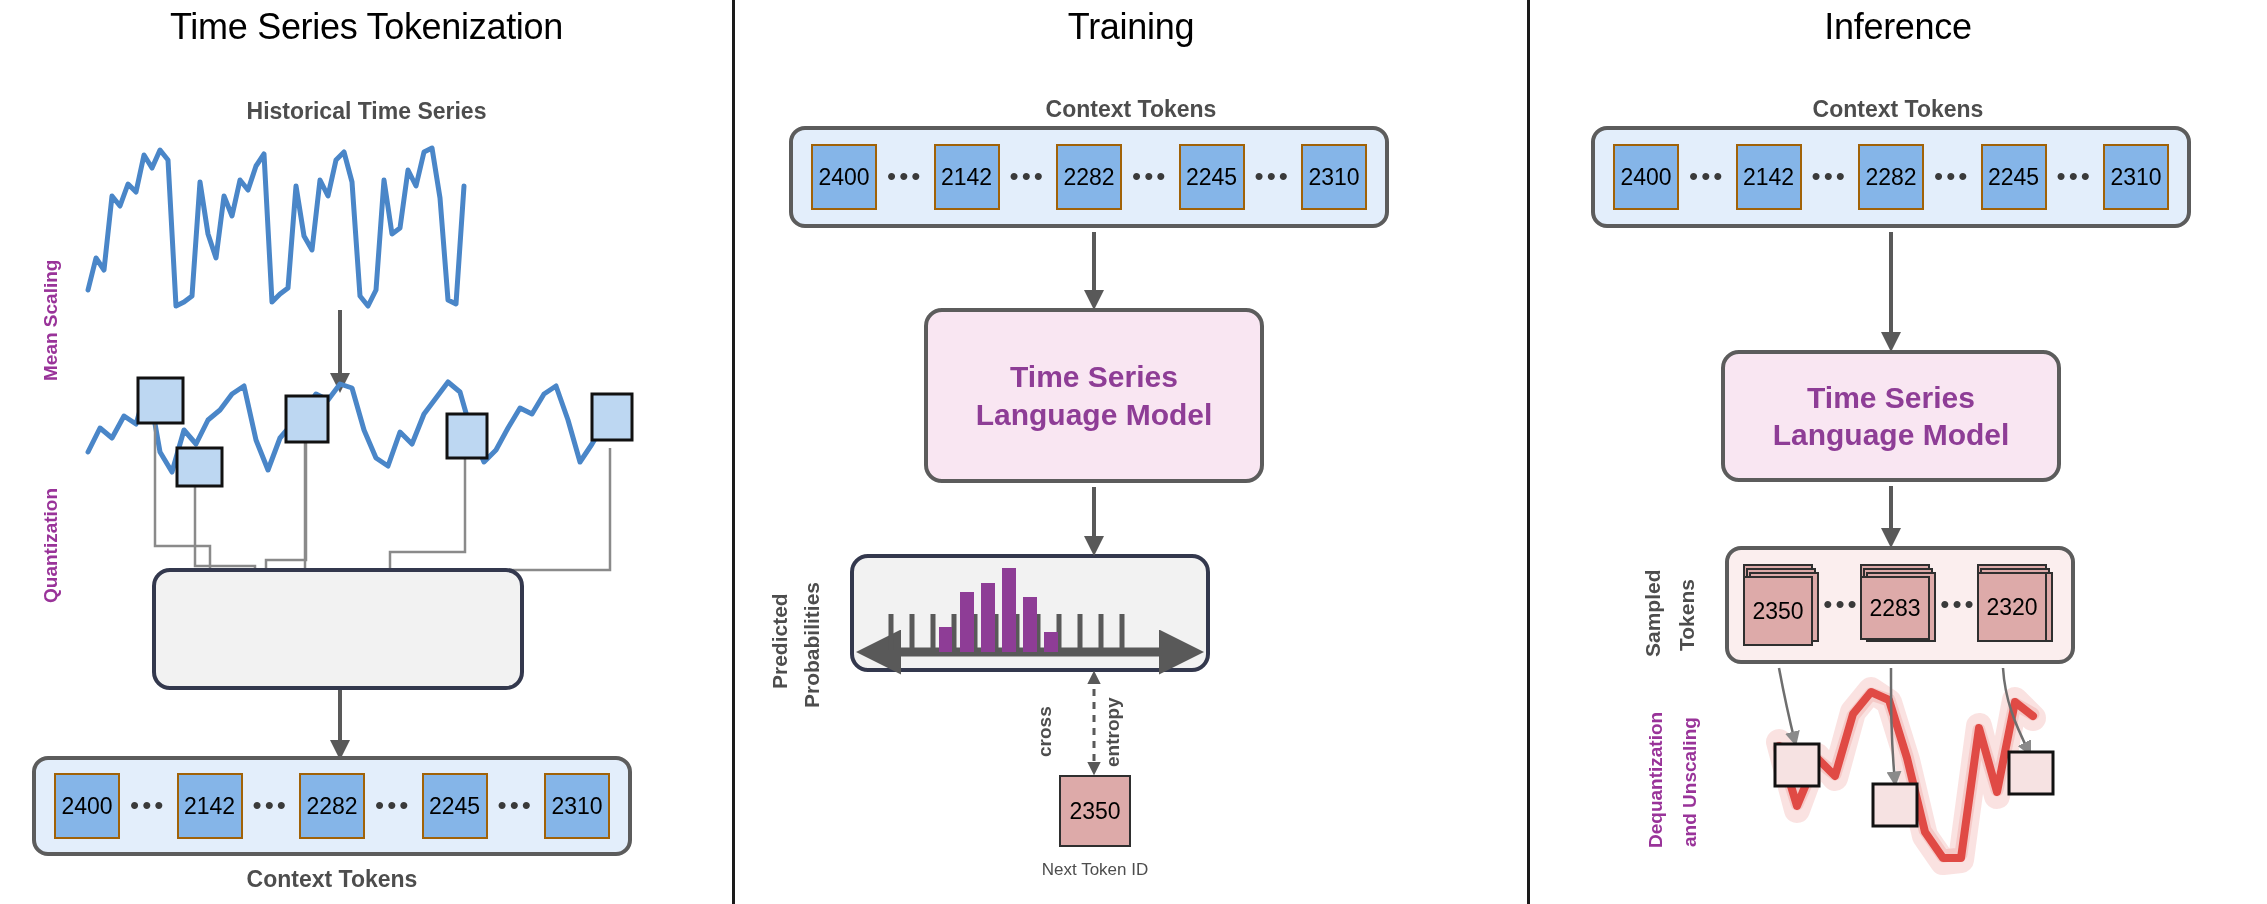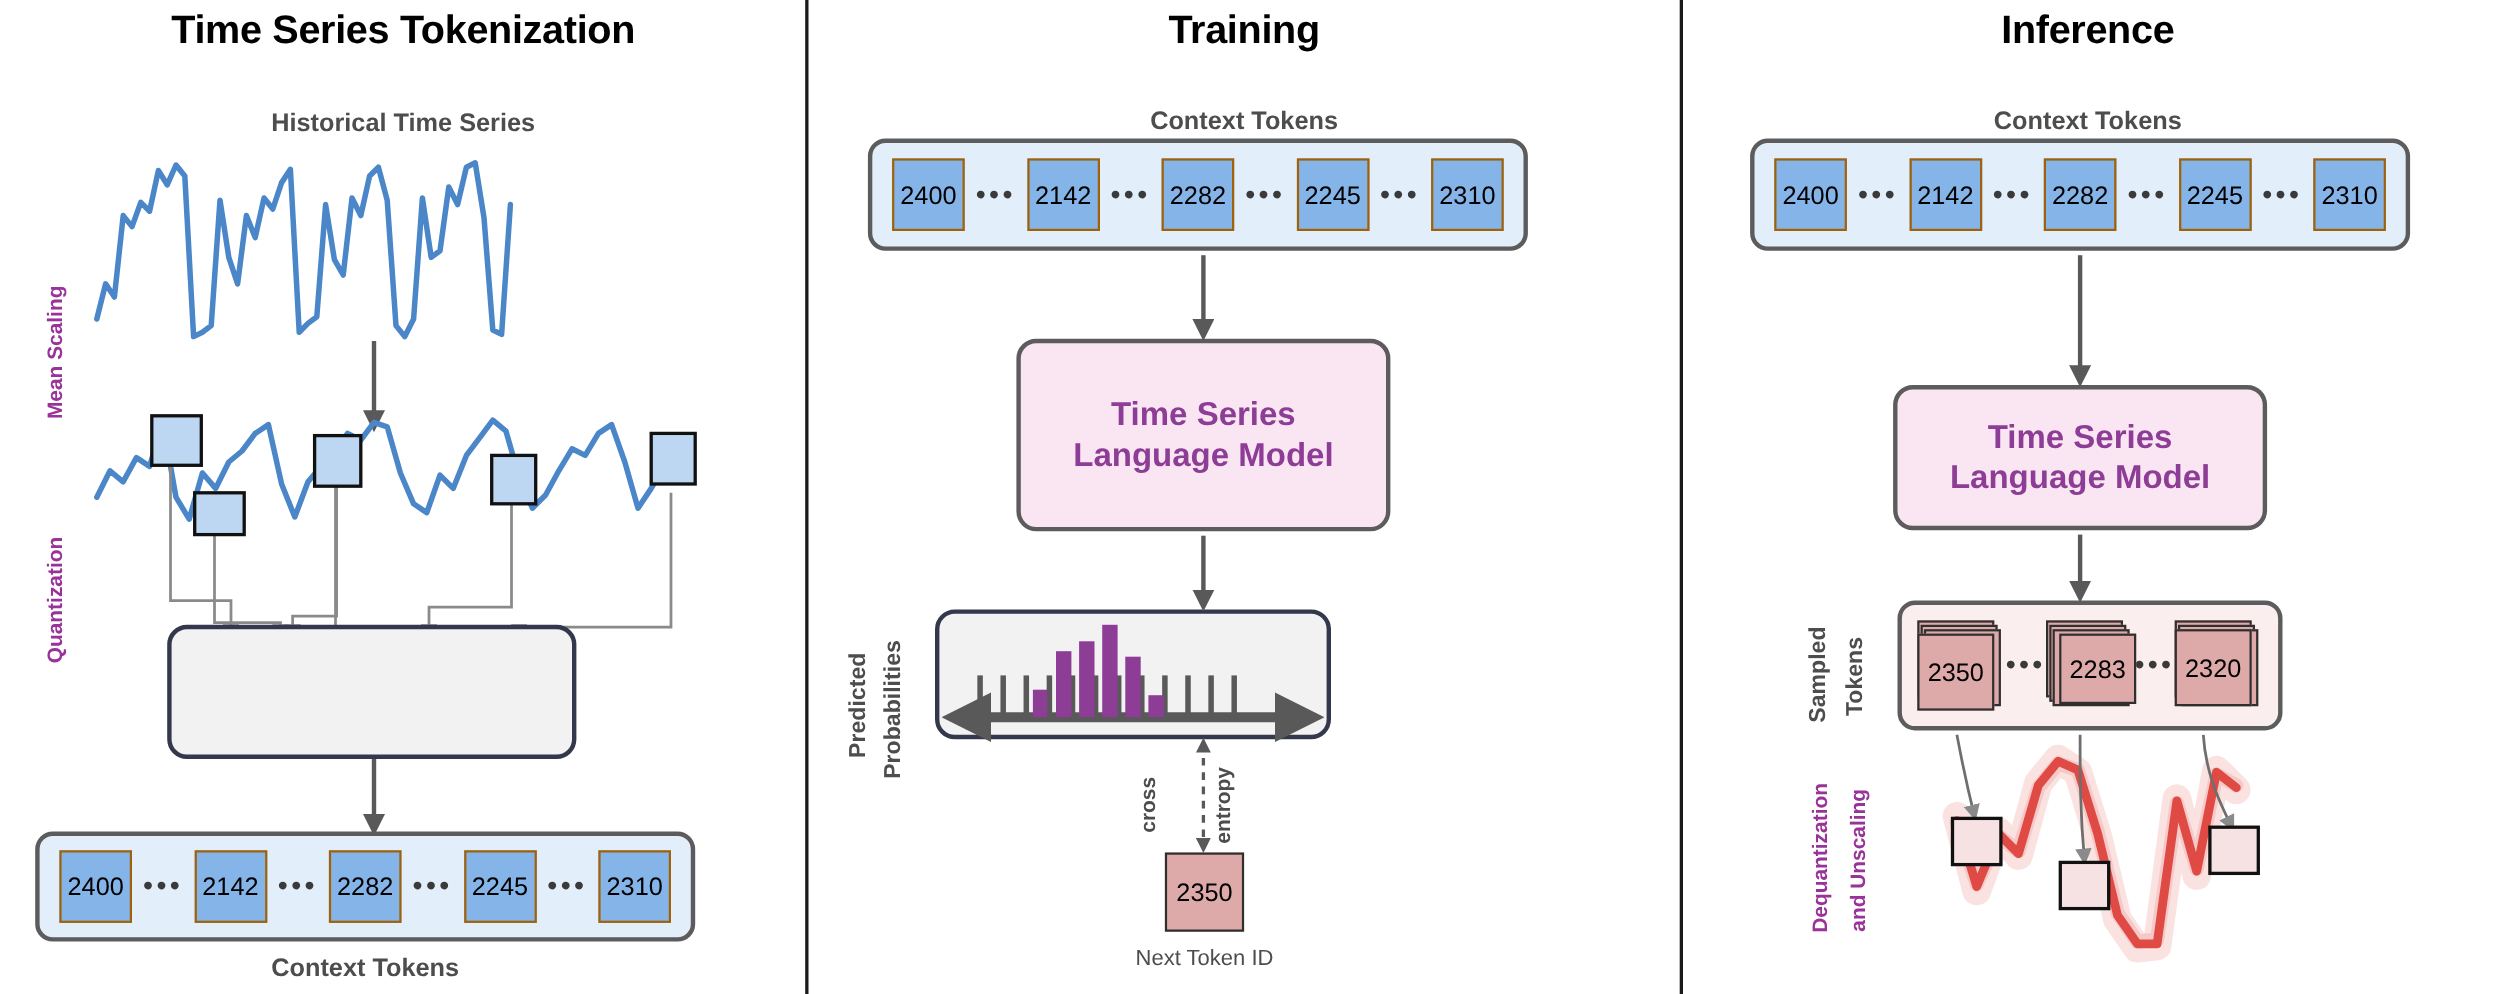--- a/index.html
+++ b/index.html
@@ -10,32 +10,32 @@
   .panel{position:absolute;top:0;height:904px;}
   #panel-tokenization{left:0;width:733px;}
   #panel-training{left:734px;width:794px;}
   #panel-inference{left:1529px;width:738px;}
   .divider{position:absolute;top:0;width:3px;height:904px;background:#1a1a1a;}
   #divider-1{left:732px;}
   #divider-2{left:1527px;}
 
   .panel-title{
     position:absolute;left:0;right:0;top:6px;text-align:center;
-    font-size:36px;font-weight:bold;color:#000000;letter-spacing:-0.3px;
+    font-size:36px;font-weight:normal;color:#000000;letter-spacing:-0.3px;
   }
   .section-label{
     position:absolute;text-align:center;font-size:23px;font-weight:bold;color:#4d4d4d;
   }
   .vlabel{
     position:absolute;font-size:19px;font-weight:bold;color:#993399;
     writing-mode:vertical-rl;transform:rotate(180deg);
     text-align:center;line-height:1.15;white-space:pre-line;
   }
   .vlabel.gray{color:#4d4d4d;font-size:21px;}
-  .small-caption{position:absolute;font-size:20px;color:#4d4d4d;text-align:center;}
+  .small-caption{position:absolute;font-size:17px;color:#4d4d4d;text-align:center;}
 
   
   .token-band{
     position:absolute;border:4px solid #5c5c5c;border-radius:16px;
     background:#e3eefb;display:flex;align-items:center;
     justify-content:space-between;box-sizing:border-box;
   }
   .token-band.sampled{background:#fbeeee;border-color:#5c5c5c;}
   .tok{
     background:#85b5e8;border:2px solid #a16207;box-sizing:border-box;
@@ -277,21 +277,21 @@
       <div class="sheet" style="left:6px;top:8px;width:70px;height:70px;"></div>
       <div class="front" style="left:0;top:12px;width:70px;height:70px;">2350</div>
     </div>
 
     <div class="dots">•••</div>
 
     <div class="tok-stack" style="width:80px;height:82px;">
       <div class="sheet" style="left:0px;top:0px;width:70px;height:70px;"></div>
       <div class="sheet" style="left:3px;top:4px;width:70px;height:70px;"></div>
       <div class="sheet" style="left:6px;top:8px;width:70px;height:70px;"></div>
-      <div class="front" style="left:12px;top:12px;width:70px;height:64px;">2283</div>
+      <div class="front" style="left:0;top:12px;width:70px;height:64px;">2283</div>
     </div>
 
     <div class="dots">•••</div>
 
     <div class="tok-stack" style="width:80px;height:82px;">
       <div class="sheet" style="left:0px;top:0px;width:70px;height:70px;"></div>
       <div class="sheet" style="left:3px;top:4px;width:70px;height:70px;"></div>
       <div class="sheet" style="left:6px;top:8px;width:70px;height:70px;"></div>
       <div class="front" style="left:0;top:8px;width:70px;height:70px;">2320</div>
     </div>

